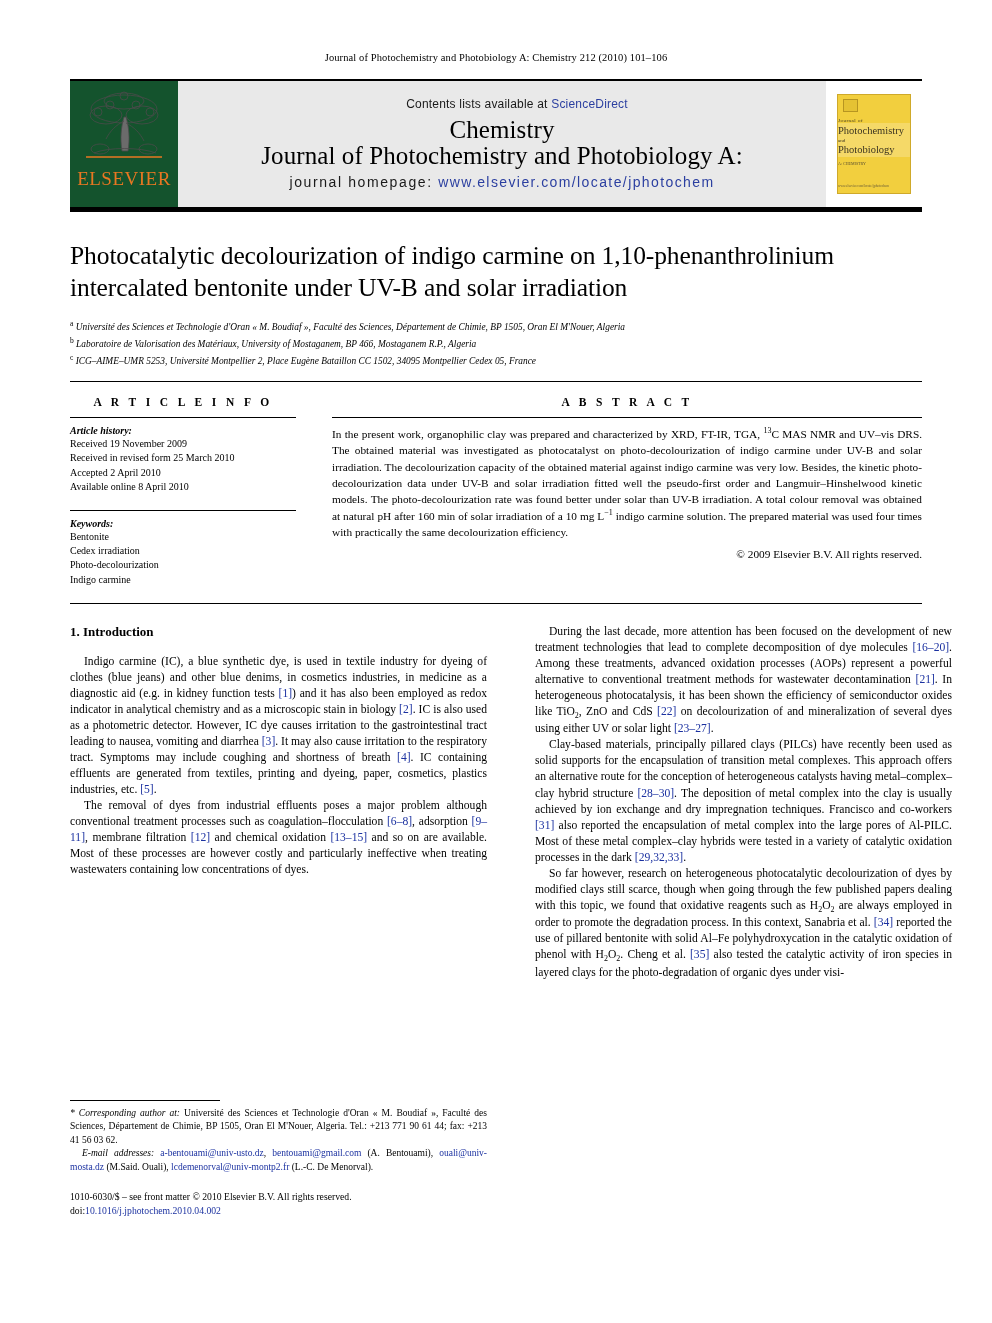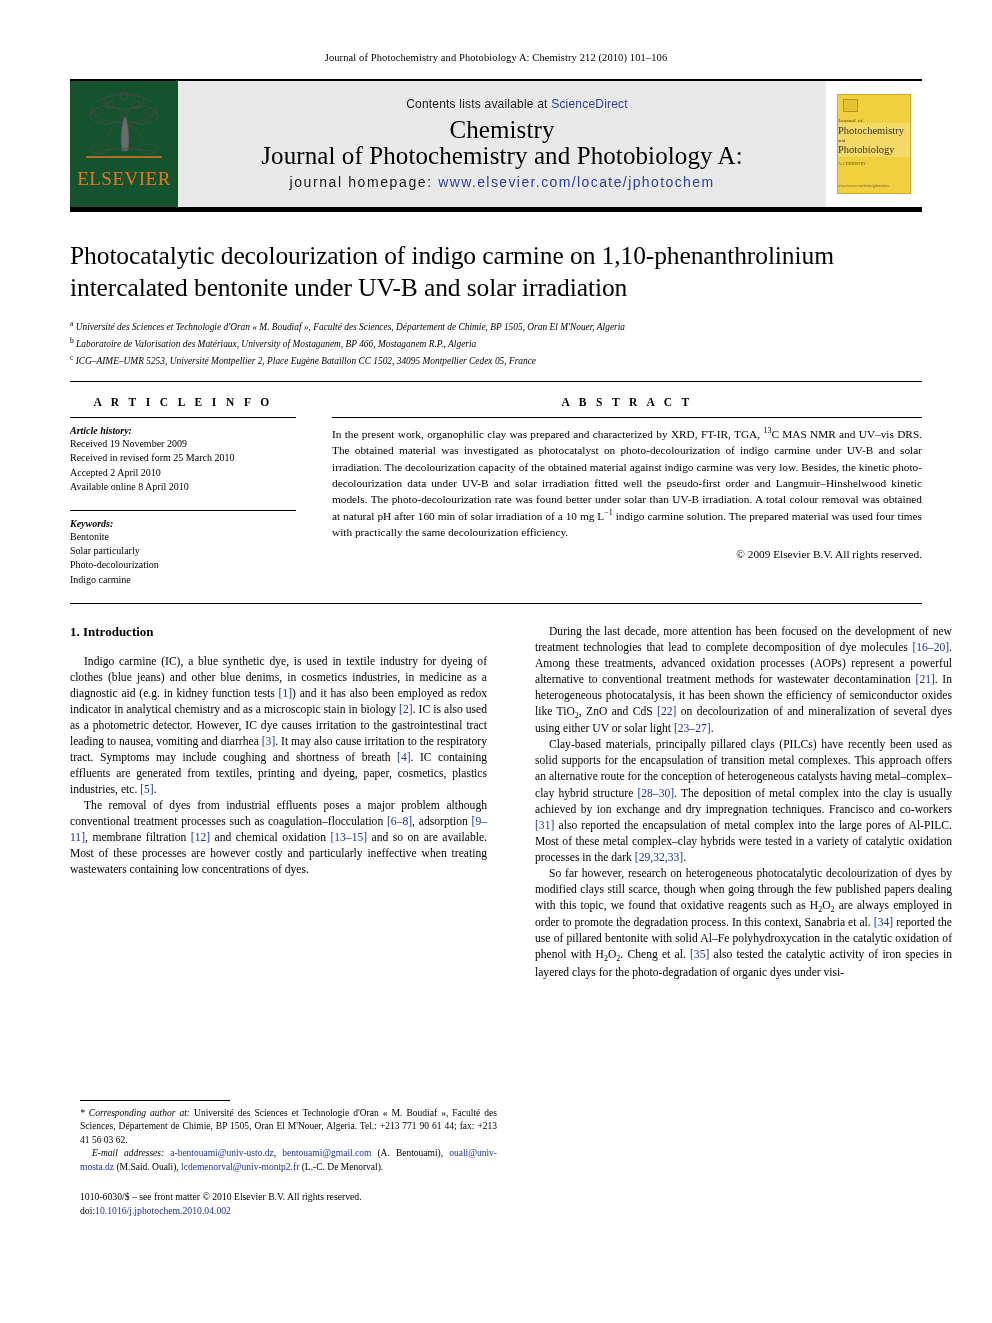--- a/index.html
+++ b/index.html
@@ -215,21 +215,21 @@
     hyphens: auto;
   }
   p.body-p + p.body-p { margin-top: 0; }
   .ref { color: #1b31a0; }
   sub { font-size: 8px; }
   sup { font-size: 8px; }
 
   
   .footnote-wrap {
     position: absolute;
-    left: 80px;
+    left: 70px;
     top: 1100px;
     width: 417px;
   }
   .fn-rule { width: 150px; border-top: 1px solid #000; margin-bottom: 6px; }
   .fn {
     font-size: 9.5px;
     line-height: 1.42;
     text-align: justify;
   }
   .fn .ital { font-style: italic; }
@@ -318,21 +318,21 @@
       <div class="hr-blk"></div>
       <div class="info-sub">Article history:</div>
       <div class="info-line">Received 19 November 2009</div>
       <div class="info-line">Received in revised form 25 March 2010</div>
       <div class="info-line">Accepted 2 April 2010</div>
       <div class="info-line">Available online 8 April 2010</div>
       <div class="kw-block">
         <div class="hr-blk"></div>
         <div class="info-sub">Keywords:</div>
         <div class="info-line">Bentonite</div>
-        <div class="info-line">Solar particularly</div>
+        <div class="info-line">Cedex irradiation</div>
         <div class="info-line">Photo-decolourization</div>
         <div class="info-line">Indigo carmine</div>
       </div>
     </div>
 
     <div class="col-abs">
       <div class="sec-head">A B S T R A C T</div>
       <div class="hr-blk"></div>
       <div class="abstract-body">In the present work, organophilic clay was prepared and characterized by XRD, FT-IR, TGA, <sup>13</sup>C MAS NMR and UV–vis DRS. The obtained material was investigated as photocatalyst on photo-decolourization of indigo carmine under UV-B and solar irradiation. The decolourization capacity of the obtained material against indigo carmine was very low. Besides, the kinetic photo-decolourization data under UV-B and solar irradiation fitted well the pseudo-first order and Langmuir–Hinshelwood kinetic models. The photo-decolourization rate was found better under solar than UV-B irradiation. A total colour removal was obtained at natural pH after 160 min of solar irradiation of a 10 mg L<sup>−1</sup> indigo carmine solution. The prepared material was used four times with practically the same decolourization efficiency.</div>
       <div class="copyright">© 2009 Elsevier B.V. All rights reserved.</div>

